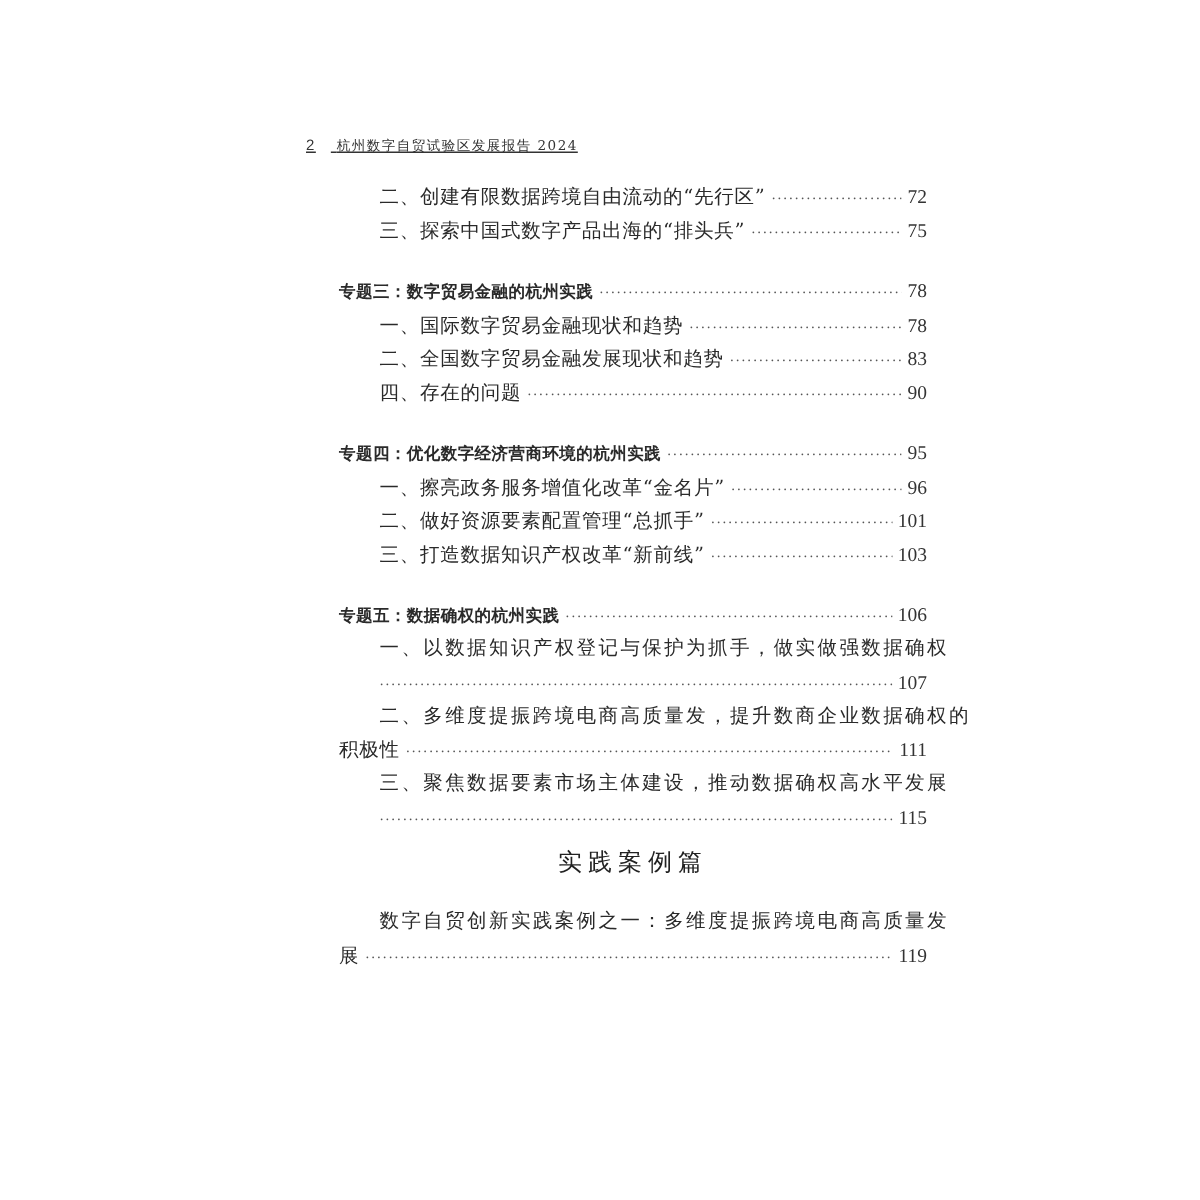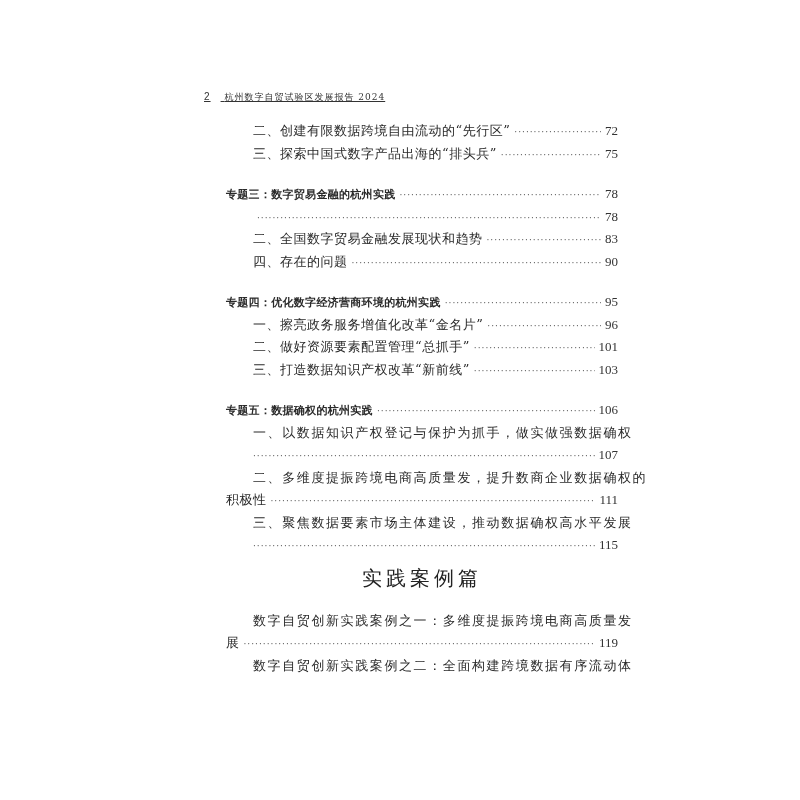--- a/index.html
+++ b/index.html
@@ -11,21 +11,21 @@
   .row { display:flex; align-items:baseline; height:22.5px; font-size:13px; line-height:22.5px; white-space:nowrap; }
   .row .title { flex:0 0 auto; letter-spacing:0.5px; }
   .row .dots { flex:1 1 auto; overflow:hidden; color:#555; margin:0 4px; letter-spacing:1px; }
   .row .dots::before { content:"································································································"; font-size:9px; }
   .row .page { flex:0 0 auto; font-family:"Liberation Serif",serif; color:#333; }
   .row.indent { padding-left:27px; }
   .row.bold .title { font-family:"DejaVu Sans","Liberation Sans",sans-serif; font-weight:bold; font-size:11px; letter-spacing:0.3px; }
   .gap { height:18px; }
   .wrap-line { height:22.5px; font-size:13px; line-height:22.5px; white-space:nowrap; letter-spacing:1.6px; }
   .wrap-line.indent { padding-left:27px; }
-  .section-title { text-align:center; font-size:20px; letter-spacing:4px; margin:8px 0 18px 0; color:#222; }
+  .section-title { text-align:center; font-size:16px; letter-spacing:4px; margin:8px 0 18px 0; color:#222; }
 </style>
 </head>
 <body>
 
 <div class="page-header">
   <span class="num">2</span>
   <span>杭州数字自贸试验区发展报告 2024</span>
 </div>
 
 <div class="toc">
@@ -41,20 +41,21 @@
   </div>
 
   <div class="gap"></div>
 
   <div class="row bold">
     <span class="title">专题三：数字贸易金融的杭州实践</span>
     <span class="dots"></span>
     <span class="page">78</span>
   </div>
   <div class="row indent">
+    <span class="title">一、国际数字贸易金融现状和趋势</span>
     <span class="dots"></span>
     <span class="page">78</span>
   </div>
   <div class="row indent">
     <span class="title">二、全国数字贸易金融发展现状和趋势</span>
     <span class="dots"></span>
     <span class="page">83</span>
   </div>
   <div class="row indent">
     <span class="title">四、存在的问题</span>
@@ -110,14 +111,13 @@
   </div>
 
   <div class="section-title">实践案例篇</div>
 
   <div class="wrap-line indent">数字自贸创新实践案例之一：多维度提振跨境电商高质量发</div>
   <div class="row">
     <span class="title">展</span>
     <span class="dots"></span>
     <span class="page">119</span>
   </div>
-  <div class="wrap-line indent">数字自贸创新实践案例之二：全面构建跨境数据有序流动体</div>
 </div>
 
 </body></html>

